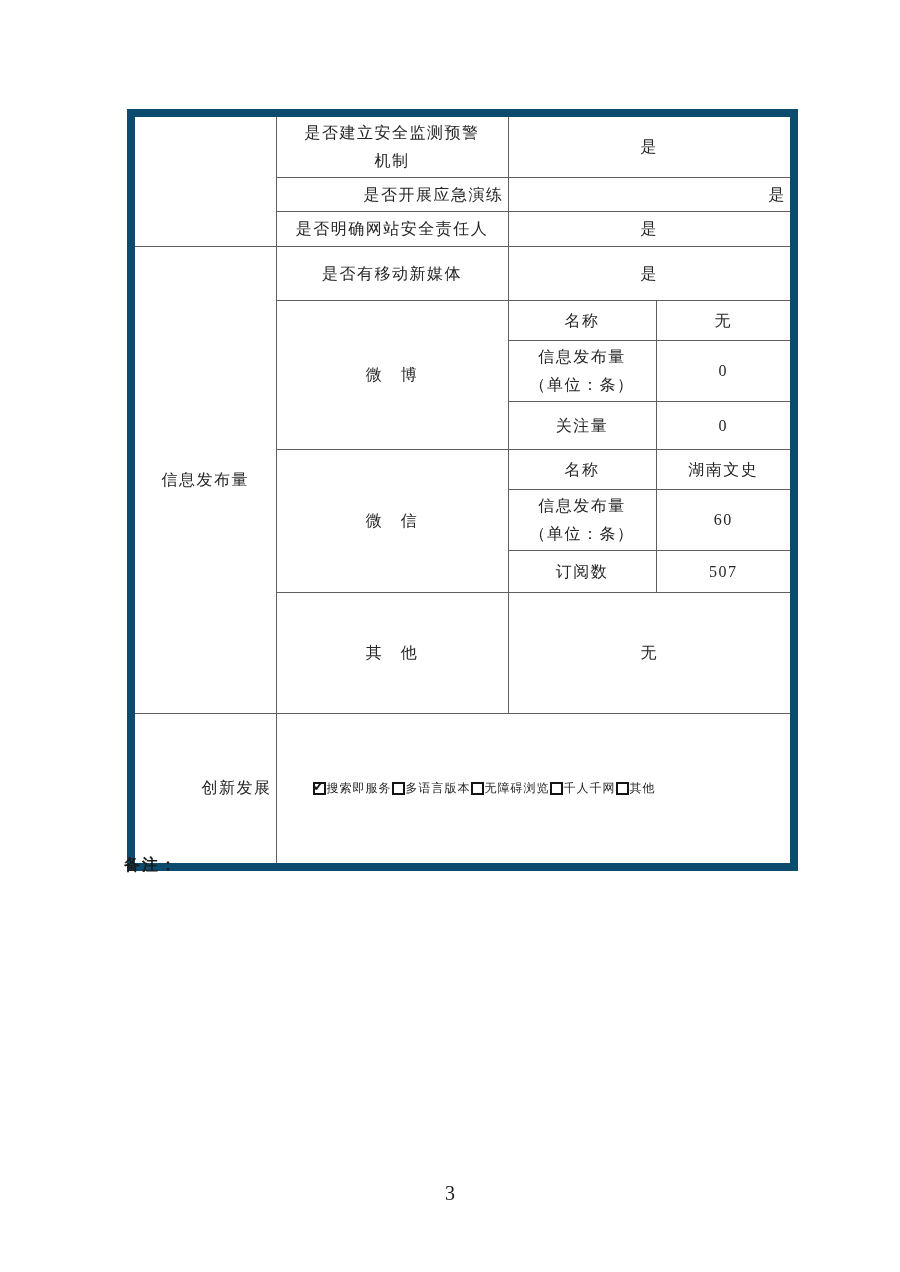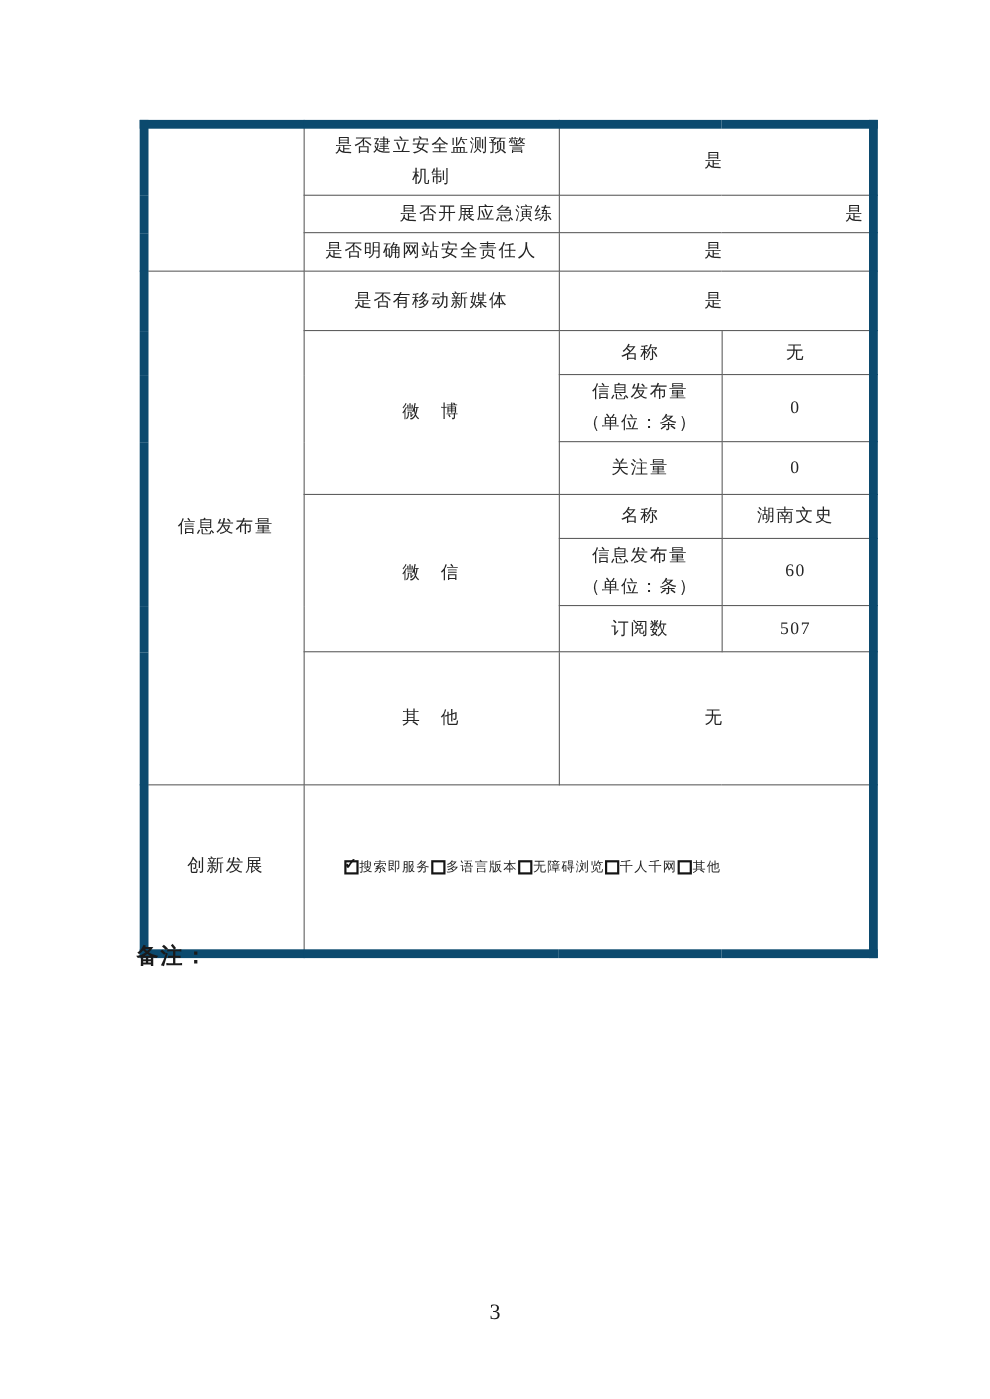--- a/index.html
+++ b/index.html
@@ -41,21 +41,21 @@
   tr.r2  td { height: 34px; text-align: right; }
   tr.r3  td { height: 35px; }
   tr.r4  td { height: 54px; }
   tr.r5  td { height: 40px; }
   tr.r6  td { height: 55px; }
   tr.r7  td { height: 48px; }
   tr.r8  td { height: 40px; }
   tr.r9  td { height: 53px; }
   tr.r10 td { height: 42px; }
   tr.r11 td { height: 121px; }
-  tr.r12 td { height: 153px; }
+  tr.r12 td { height: 153px; text-align: right; }
 
   
   td.innovation-cell { padding: 0; }
   .cb-line {
     display: flex; align-items: center;
     padding-left: 32px;
     letter-spacing: 1px;
   }
   .cb-item { display: inline-flex; align-items: center; white-space: nowrap; }
   .cb-box {
@@ -65,21 +65,21 @@
     margin-right: 1px;
     flex: 0 0 auto;
     font-size: 14px; font-weight: bold; color: #141414; line-height: 1;
   }
   .cb-box.checked::after { content: "✓"; margin-top: -3px; }
   .cb-label { font-size: 12px; color: #262626; }
 
   
   .remarks {
     position: absolute; left: 124px; top: 855px;
-    font-size: 20px; font-weight: bold;
+    font-size: 16px; font-weight: bold;
     letter-spacing: 2px; color: #1a1a1a;
   }
   .page-number {
     position: absolute; left: 0; top: 1182px;
     width: 900px; text-align: center;
     font-size: 20px; color: #1a1a1a;
   }
 </style>
 </head>
 <body>

